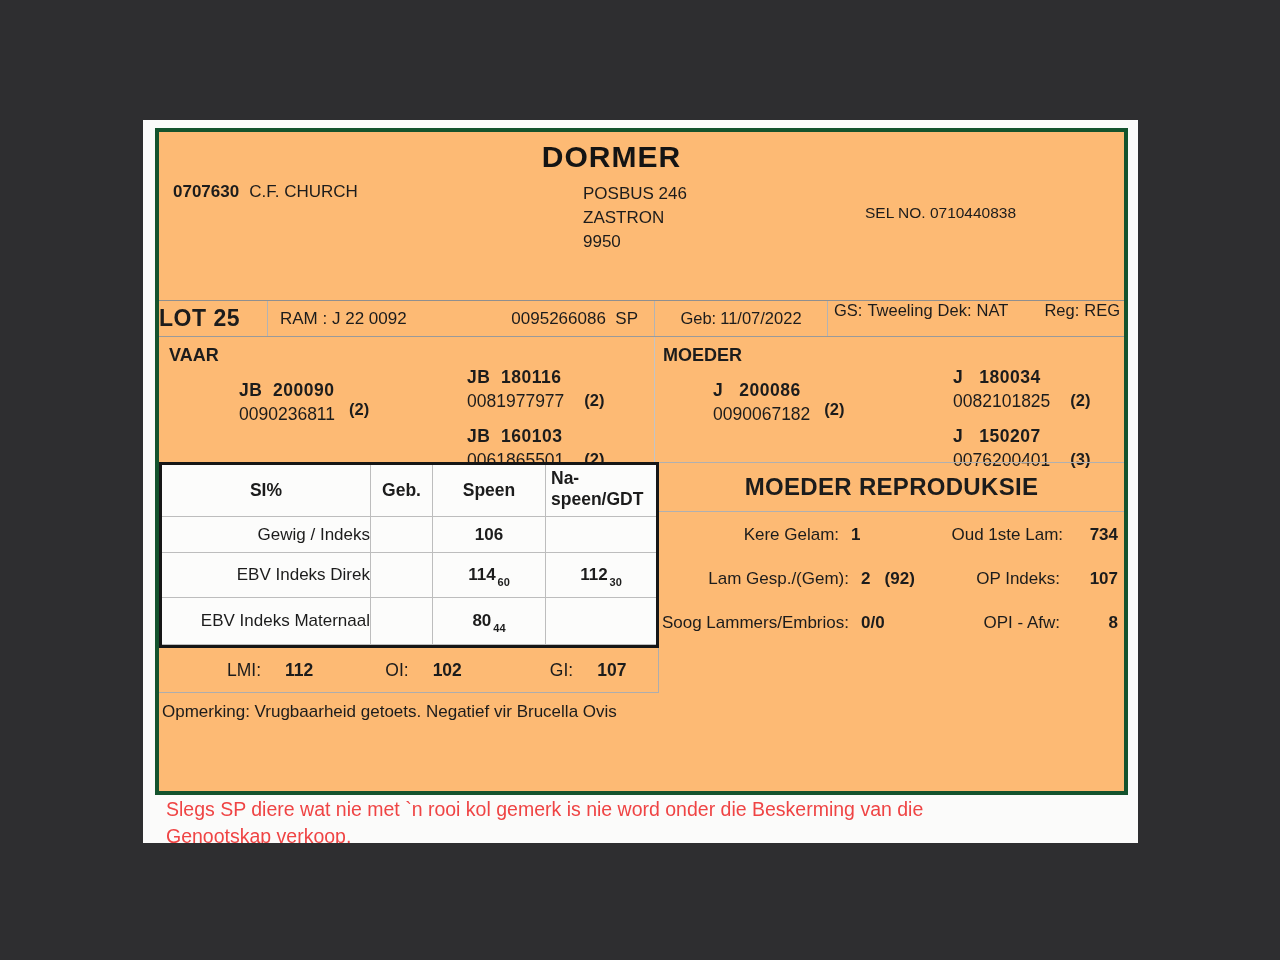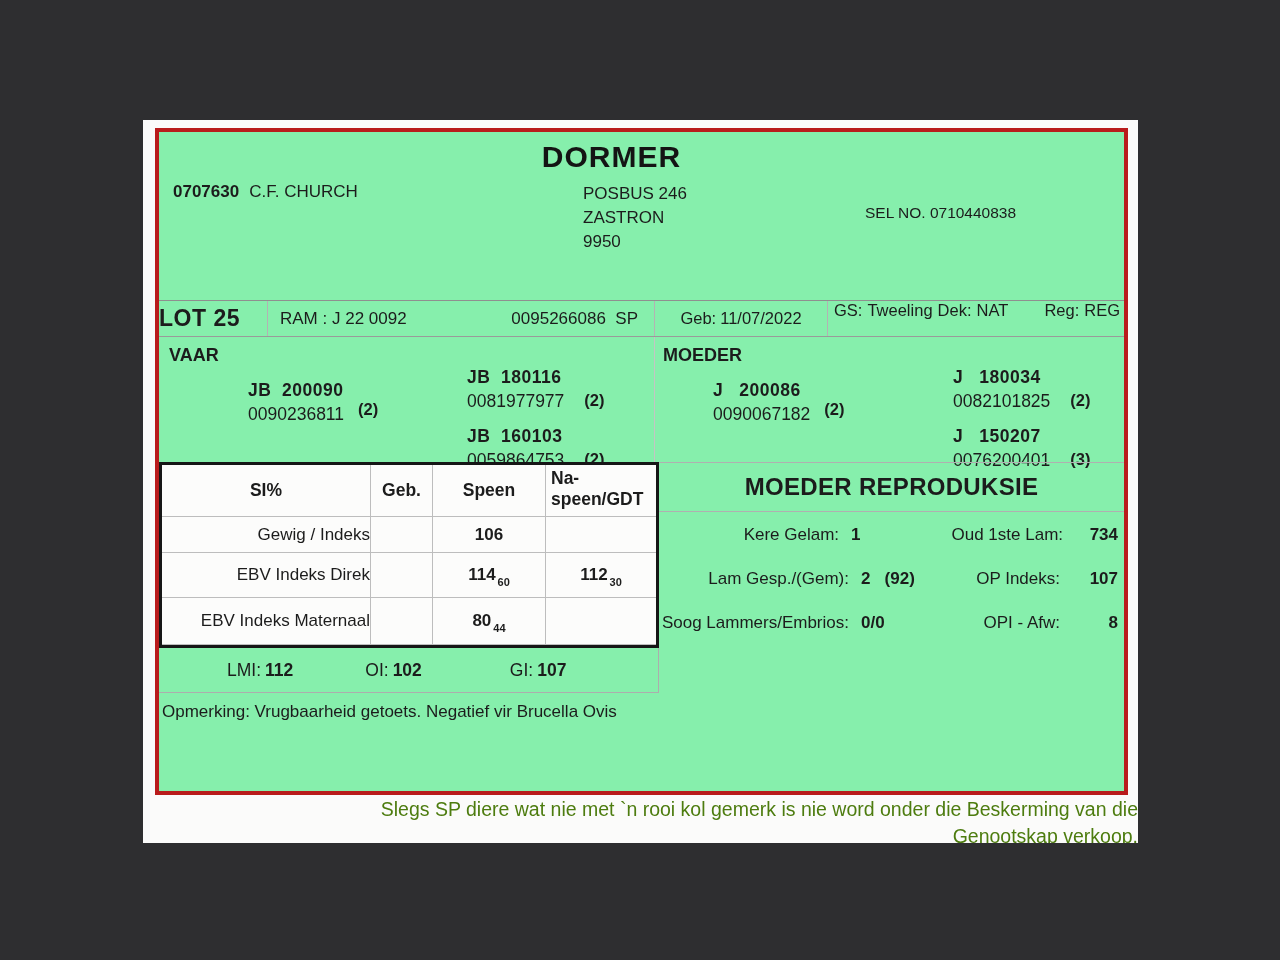--- a/index.html
+++ b/index.html
@@ -10,21 +10,21 @@
     color:#1c1c1c;
     position:relative;
     overflow:hidden;
   }
   .card {
     position:absolute; left:143px; top:120px; width:995px; height:723px;
     background:#fbfbfa; overflow:hidden;
   }
   .box {
     position:absolute; left:12px; top:8px; width:973px; height:667px;
-    border:4px solid #b91c1c; background:#86efac;
+    border:4px solid #14532d; background:#fdba74;
   }
   .pre { white-space:pre-wrap; }
   b, .b { font-weight:normal; }
 
   
   .title {
     position:absolute; left:0; right:60px; top:8px; text-align:center;
     font-size:30px; font-weight:bold; letter-spacing:1px; color:#141414;
   }
   .breeder { position:absolute; left:14px; top:50px; font-size:17px; }
@@ -81,21 +81,21 @@
     padding:3px 0 0 5px; line-height:21px; text-align:left; }
   .si-table .lbl { justify-content:flex-end; text-align:right; }
   .si-table .val { font-weight:bold; }
   .sub { font-size:11px; font-weight:bold; position:relative; top:7px; margin-left:2px; }
 
   .lmi-row {
     position:absolute; left:0; top:186px; width:500px; height:45px;
     border-right:1px solid #adadad; border-bottom:1px solid #adadad;
     display:flex; align-items:center; font-size:17.5px;
   }
-  .lmi-row .pair { display:flex; align-items:center; gap:4px; }
+  .lmi-row .pair { display:flex; align-items:center; gap:24px; }
   .lmi-row .p1 { margin-left:68px; }
   .lmi-row .p2 { margin-left:72px; }
   .lmi-row .p3 { margin-left:88px; }
   .lmi-row .v { font-weight:bold; }
 
   .remark { position:absolute; left:3px; top:240px; font-size:17px; }
 
   .repro {
     position:absolute; left:500px; top:0; width:465px; height:231px;
     border-top:1px solid #b0b0b0; font-size:17px;
@@ -103,22 +103,22 @@
   .repro-title { height:49px; display:flex; align-items:center; justify-content:center;
     font-size:24px; font-weight:bold; border-bottom:1px solid #b0b0b0; letter-spacing:0.3px; }
   .repro-rows { position:absolute; left:0; top:50px; right:0; }
   .rrow { display:flex; align-items:center; height:44px; white-space:nowrap; }
   .rl  { width:190px; text-align:right; }
   .rv  { width:118px; padding-left:12px; font-weight:bold; }
   .rl2 { flex:1; text-align:right; }
   .rv2 { width:64px; text-align:right; padding-right:6px; font-weight:bold; }
 
   .footer {
-    position:absolute; left:0; right:0; top:676px; text-align:right;
-    color:#4d7c0f; font-size:19.5px; line-height:27px;margin-left:23px;
+    position:absolute; left:0; right:0; top:676px; text-align:left;
+    color:#ef4444; font-size:19.5px; line-height:27px;margin-left:23px;
   }
 </style>
 </head>
 <body>
 
 <div class="card">
   <div class="box">
 
     <div class="title">DORMER</div>
 
@@ -151,38 +151,38 @@
           <b class="sp">NAT</b>
         <span>Reg:</span>
           <b>REG</b>
       </div>
     </div>
 
     <div class="pedigree">
 
       <div class="ped-half ped-left">
         <div class="ped-head">VAAR</div>
-        <div class="animal parent-blk" style="left:89px; top:43px;">
+        <div class="animal parent-blk" style="left:80px; top:43px;">
           <div class="id pre">JB  200090</div>
           <div class="regline">
             <span>0090236811</span>
             <span class="note">(2)</span>
           </div>
         </div>
         <div class="animal gp-blk" style="left:308px; top:8px;">
           <div class="id pre">JB  180116</div>
           <div class="regline">
             <span>0081977977</span>
             <span class="note">(2)</span>
           </div>
         </div>
         <div class="animal gp-blk" style="left:308px; top:67px;">
           <div class="id pre">JB  160103</div>
           <div class="regline">
-            <span>0059864753</span>
+            <span>0061865501</span>
             <span class="note">(2)</span>
           </div>
         </div>
       </div>
 
       <div class="ped-half ped-right">
         <div class="ped-head" style="left:8px;">MOEDER</div>
         <div class="animal parent-blk" style="left:58px; top:43px;">
           <div class="id pre">J   200086</div>
           <div class="regline">

